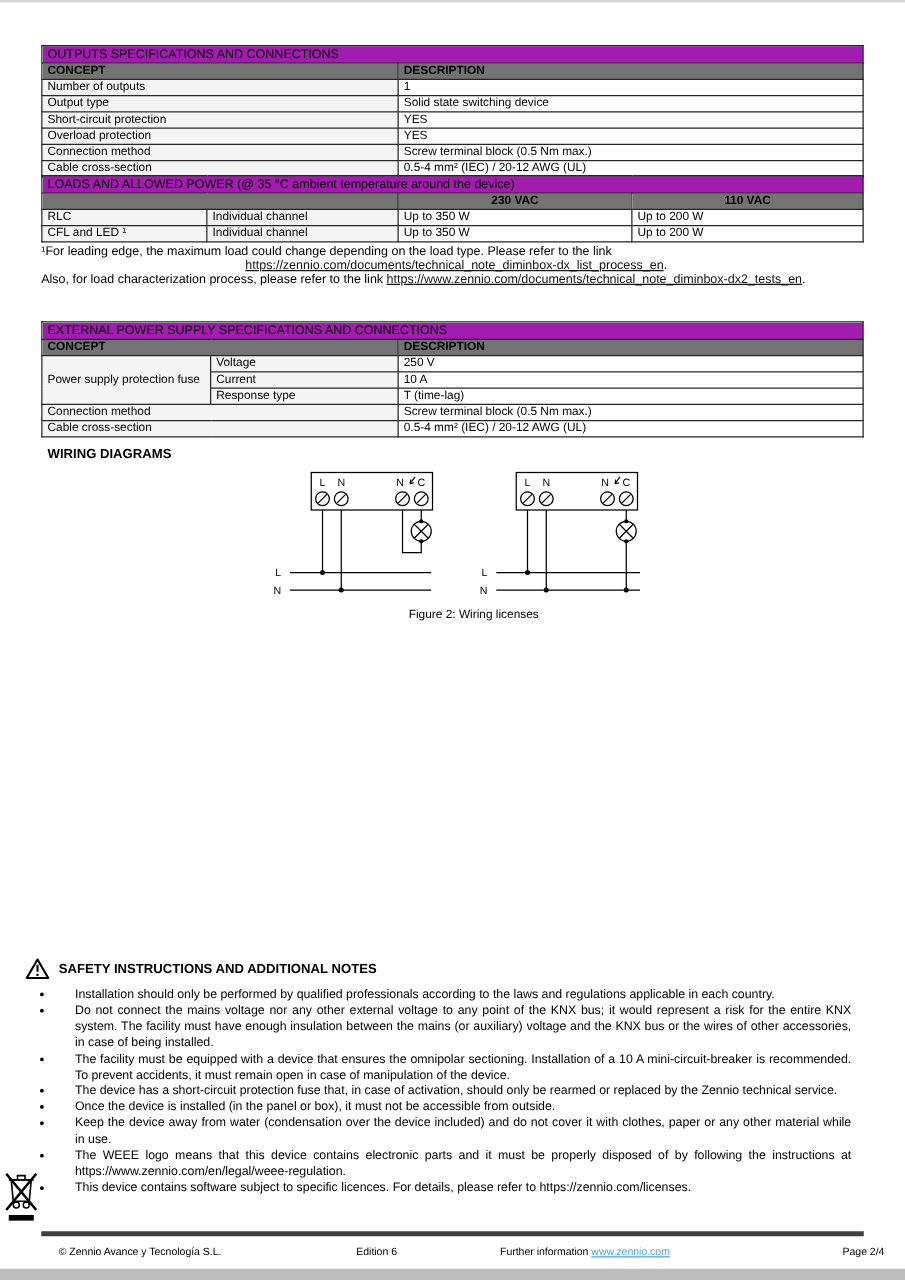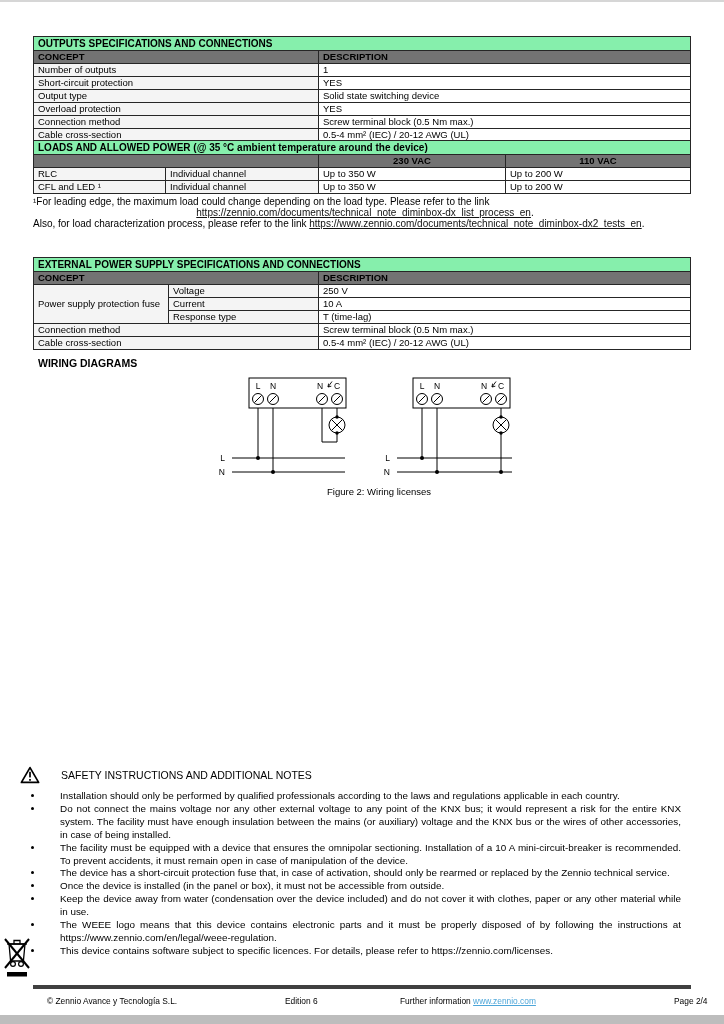--- a/index.html
+++ b/index.html
@@ -11,21 +11,21 @@
   
   .edge-top{position:absolute;top:0;left:0;right:0;height:2px;background:#d6d6d6;}
   .edge-bottom{position:absolute;bottom:0;left:0;right:0;height:9px;background:#bdbdbd;}
 
   
   table.spec{border-collapse:collapse;table-layout:fixed;width:658px;}
   table.spec td{
     border:1px solid #262626;font-size:9.5px;padding:0 4px;height:12px;
     line-height:12px;white-space:nowrap;overflow:hidden;vertical-align:middle;
   }
-  tr.title-row td{font-weight:700;font-size:10px;height:13px;background:#86efac;}
+  tr.title-row td{font-weight:400;font-size:10px;height:13px;background:#a21caf;}
   tr.head-row td{background:#737373;font-weight:700;}
   td.shade{background:#f4f4f4;margin-left:37px;}
   td.center{text-align:center;}
   td.wrap{white-space:normal;line-height:11px;}
 
   #t-outputs{left:33px;top:36px;}
   #t-loads{left:33px;top:140px;}
   #t-power{left:33px;top:257px;}
 
   
@@ -37,21 +37,21 @@
   #wiring-heading{left:38px;top:357px;font-weight:700;font-size:10.5px;}
   #wiring-svg{left:33px;top:372px;}
   #fig-caption{left:33px;top:486px;width:658px;text-align:center;font-size:9.5px;
     padding-left:34px;box-sizing:border-box;}
   svg .dline{stroke:#000;stroke-width:1;fill:none;}
   svg .dthin{stroke:#000;stroke-width:0.9;fill:none;}
   svg text{font-family:"Liberation Sans", sans-serif;font-size:8.5px;fill:#000;}
 
   
   #safety{left:20px;top:766px;width:673px;}
-  .safety-head{display:flex;align-items:center;gap:21px;font-weight:400;font-size:10.5px;}
+  .safety-head{display:flex;align-items:center;gap:7px;font-weight:700;font-size:10.5px;}
   #safety ul{margin:6px 0 0 0;padding:0 12px 0 24px;list-style:disc outside;}
   #safety li{font-size:9.9px;line-height:12.9px;text-align:justify;padding-left:16px;}
   #weee-icon{left:3px;top:931px;}
 
   
   #page-footer{left:33px;top:985px;width:658px;height:22px;border-top:4px solid #404040;font-size:8.4px;}
   #page-footer span, #page-footer a{position:absolute;top:7px;white-space:nowrap;}
   .f-copy{left:14px;}
   .f-edition{left:252px;}
   .f-info{left:367px;}
@@ -75,26 +75,26 @@
   </tr>
   <tr class="head-row">
     <td>CONCEPT</td>
     <td>DESCRIPTION</td>
   </tr>
   <tr>
     <td class="shade">Number of outputs</td>
     <td>1</td>
   </tr>
   <tr>
+    <td class="shade">Output type</td>
+    <td>Solid state switching device</td>
+  </tr>
+  <tr>
     <td class="shade">Short-circuit protection</td>
     <td>YES</td>
-  </tr>
-  <tr>
-    <td class="shade">Output type</td>
-    <td>Solid state switching device</td>
   </tr>
   <tr>
     <td class="shade">Overload protection</td>
     <td>YES</td>
   </tr>
   <tr>
     <td class="shade">Connection method</td>
     <td>Screw terminal block (0.5 Nm max.)</td>
   </tr>
   <tr>

